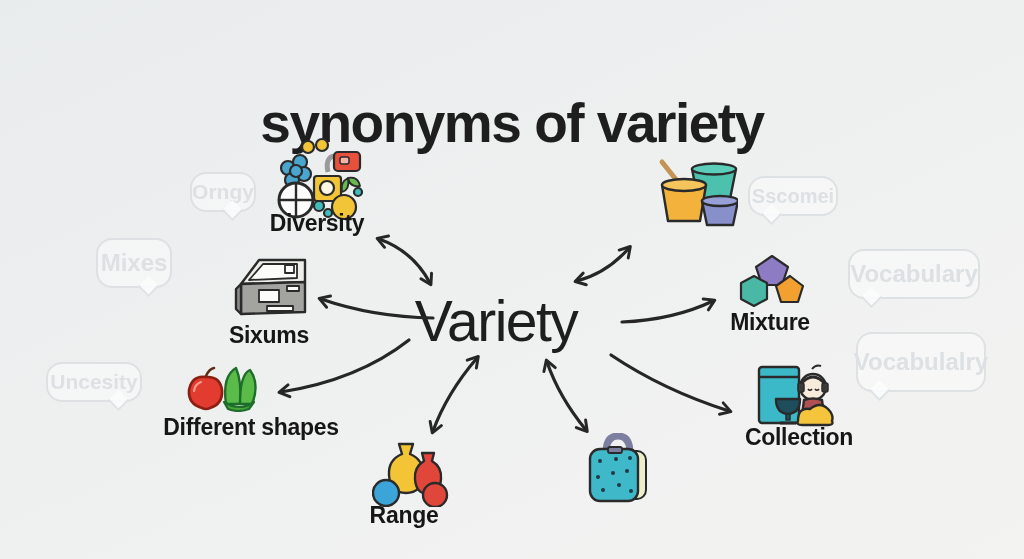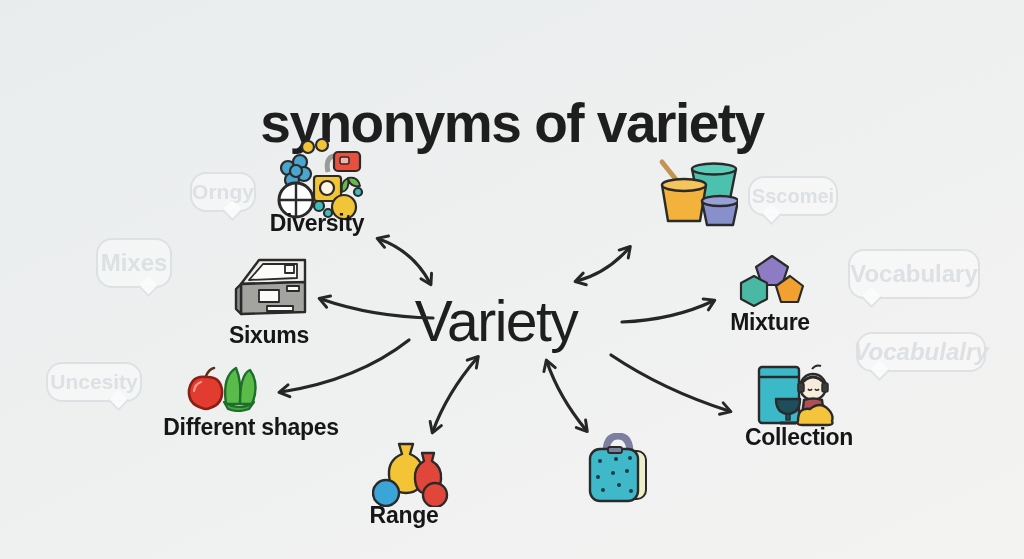--- a/index.html
+++ b/index.html
@@ -55,21 +55,21 @@
     <span class="tail tail-right"></span>
   </div>
   <div class="bubble" style="left:748px; top:176px; width:90px; height:40px; font-size:20px;text-align:center;">
     <span>Sscomei</span>
     <span class="tail tail-left"></span>
   </div>
   <div class="bubble" style="left:848px; top:233px; width:132px; height:50px; font-size:24px;margin-top:16px;">
     <span>Vocabulary</span>
     <span class="tail tail-left"></span>
   </div>
-  <div class="bubble" style="left:856px; top:332px; width:130px; height:40px; font-size:24px;font-style:italic;">
+  <div class="bubble" style="left:856px; top:332px; width:130px; height:60px; font-size:24px;">
     <span>Vocabulalry</span>
     <span class="tail tail-left"></span>
   </div>
 
   <div class="title">synonyms of variety</div>
   <div class="center-word">Variety</div>
 
   <svg class="arrows" viewBox="0 0 1024 559" width="1024" height="559">
     <defs>
       <marker id="ah" viewBox="0 0 12 12" refX="8" refY="6" markerWidth="5" markerHeight="5" orient="auto-start-reverse">

